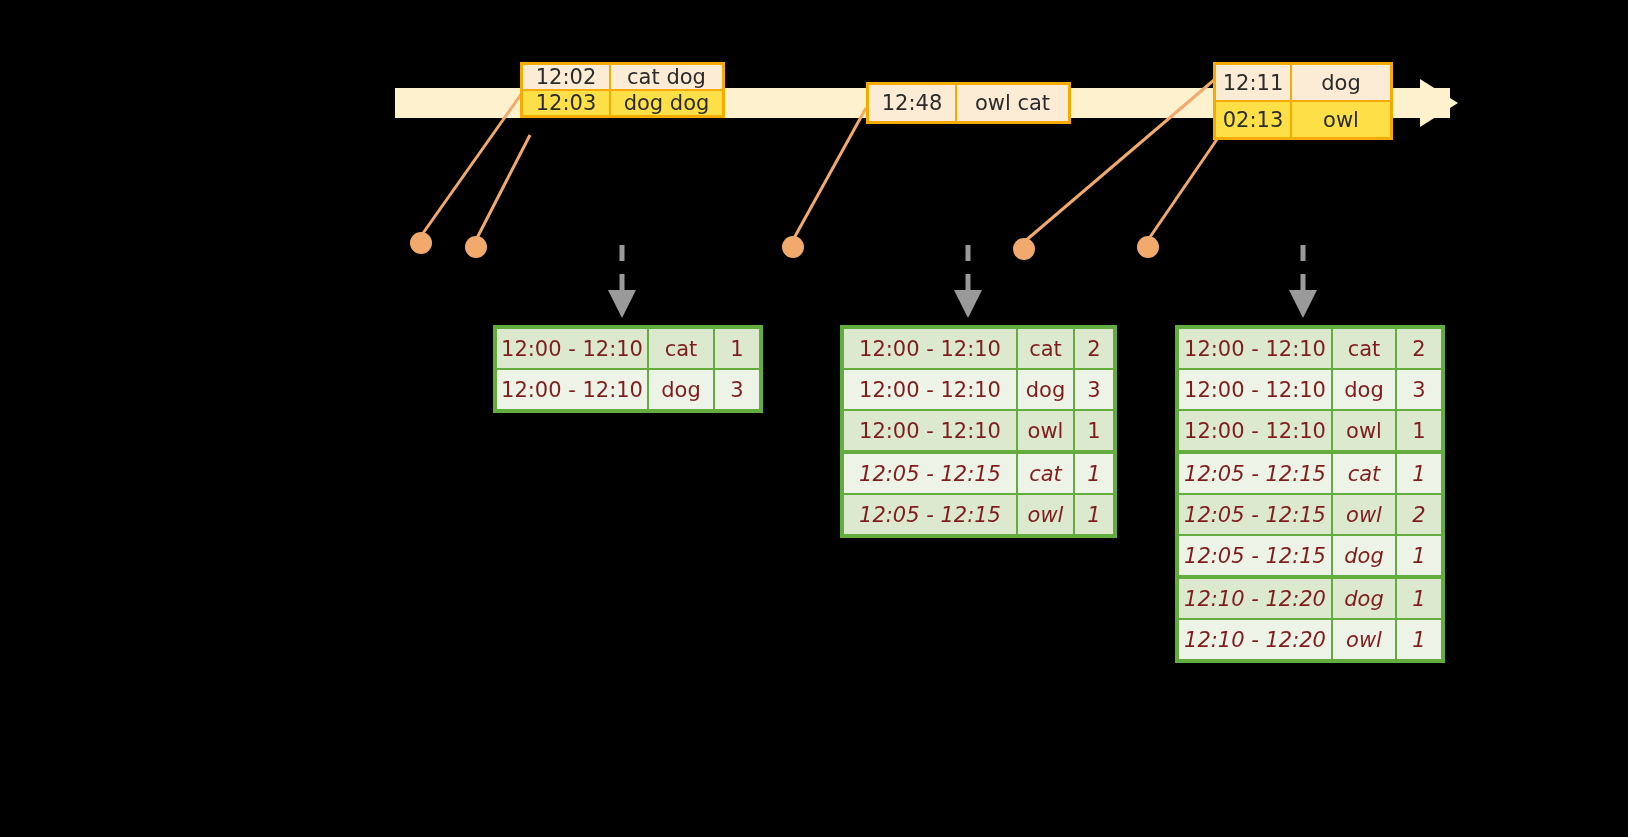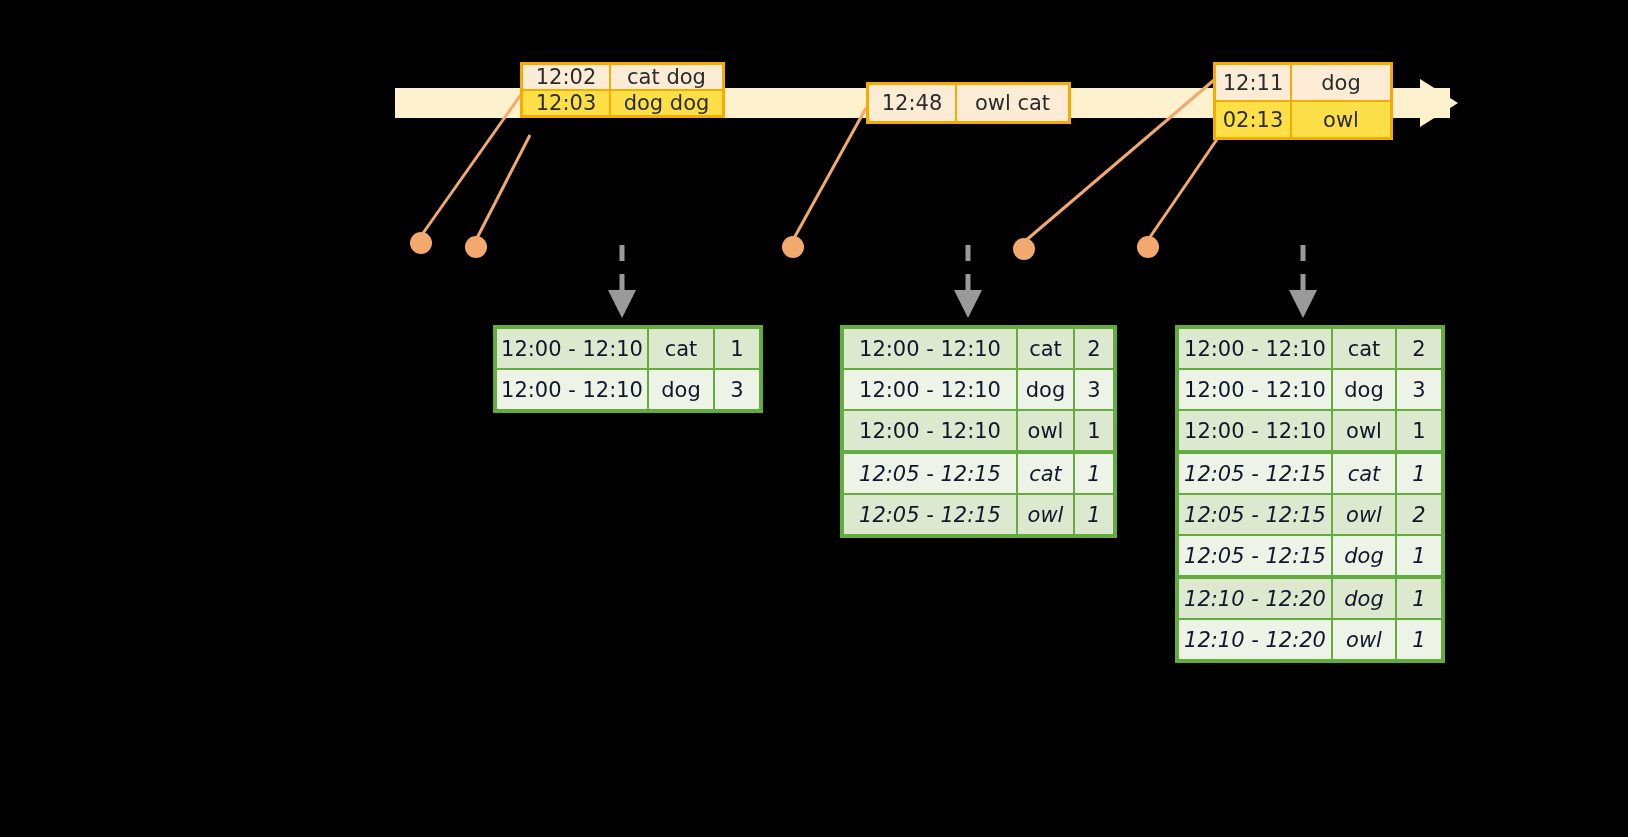--- a/index.html
+++ b/index.html
@@ -81,21 +81,21 @@
     background: #63ad3f;
     display: flex;
     flex-direction: column;
     gap: 2px;
   }
   .tbl .grp + .grp { margin-top: 2px; font-style: italic; }
   .grp { display: flex; flex-direction: column; gap: 2px; }
   .trow { display: flex; gap: 2px; height: 39px; }
   .cell {
     display: flex; align-items: center; justify-content: center;
-    color: #0f172a;
+    color: #7f1d1d;
     font-size: 21px;
     font-family: "DejaVu Sans", sans-serif;
     background: #dce9cf;
   }
   .trow.light .cell { background: #eef3e8; }
   .c-window { }
   .c-key { }
   .c-count { }
 
   #tbl1 { left: 493px; top: 325px; }

